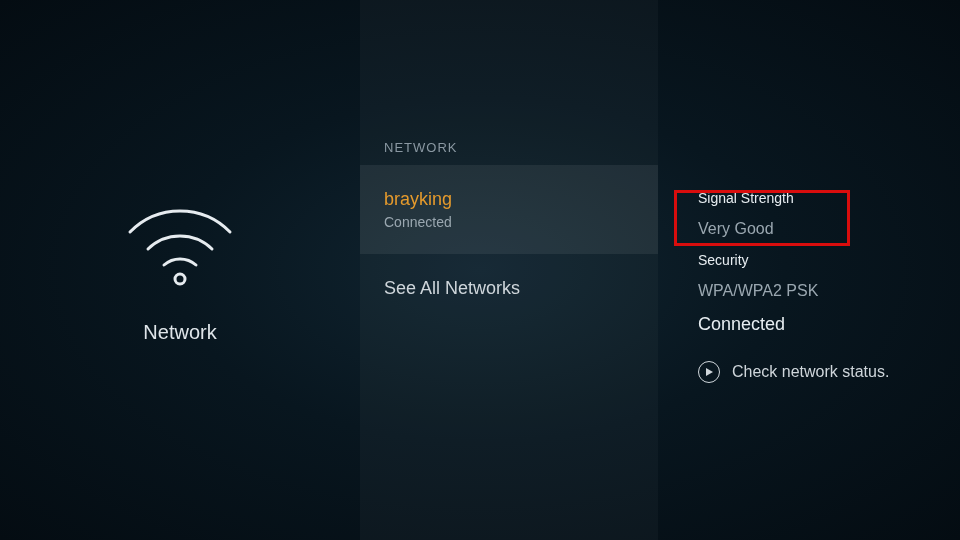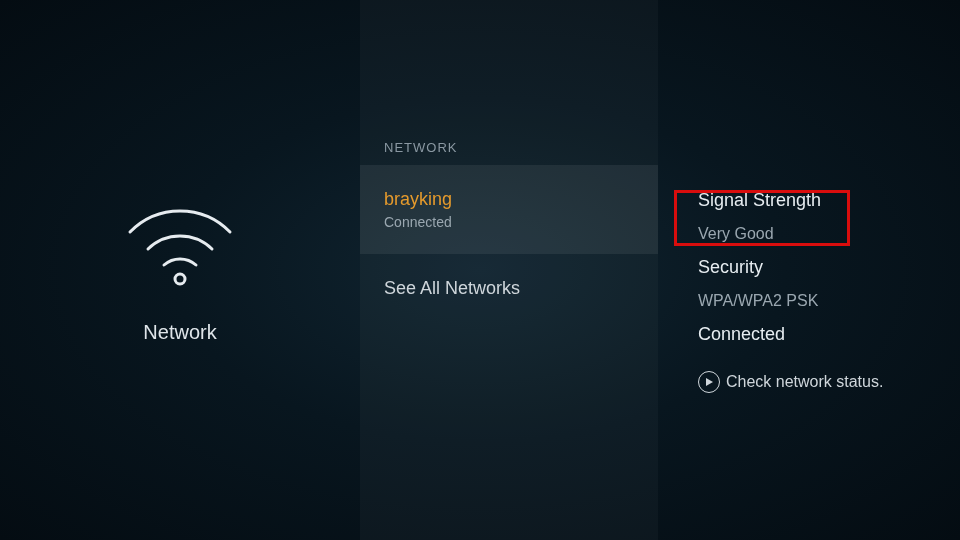--- a/index.html
+++ b/index.html
@@ -57,27 +57,27 @@
   
   .col-right {
     flex: 1;
     height: 100%;
     padding: 190px 24px 0 40px;
     display: flex;
     flex-direction: column;
     color: #cfd6db;
   }
   .info-block { margin-bottom: 14px; }
-  .info-label { font-size: 18px; color: #e7edf1; }
+  .info-label { font-size: 14px; color: #e7edf1; }
   .info-value { font-size: 16px; color: #9aa7b0; margin-top: 14px; }
   .info-single { font-size: 18px; color: #e7edf1; margin-bottom: 26px; }
   .action-row {
     display: flex;
     align-items: center;
-    gap: 6px;
+    gap: 12px;
     font-size: 16px;
     color: #cfd6db;
     margin-bottom: 14px;
   }
   .circ-icon {
     display:inline-flex;
     align-items:center;
     justify-content:center;
     width:22px; height:22px;
     border:1.5px solid #cfd6db;

